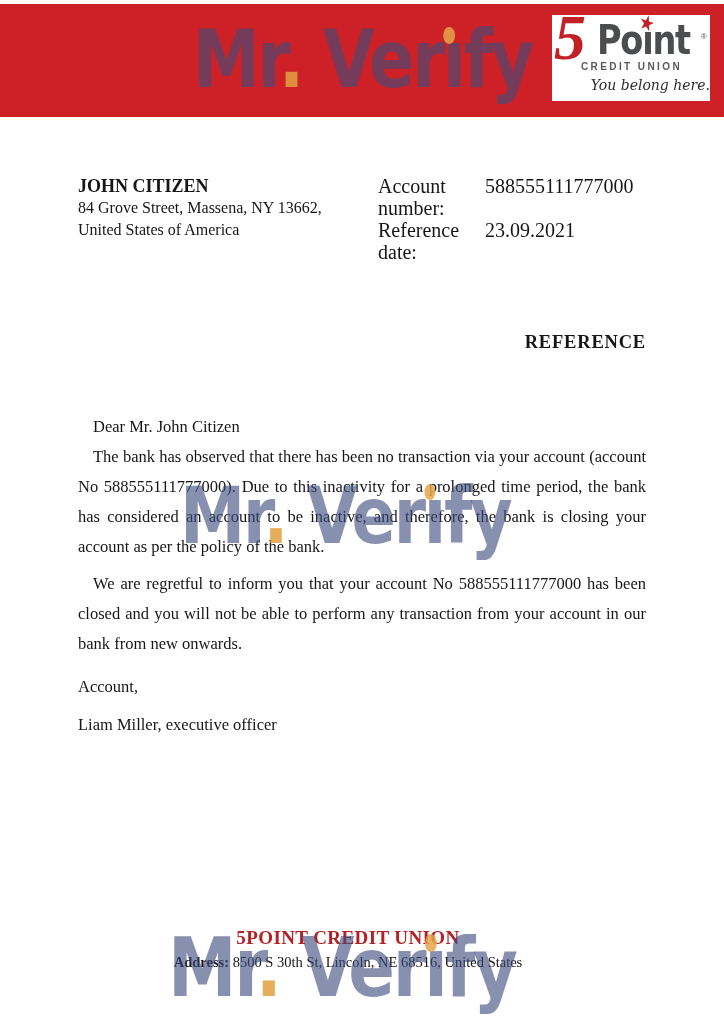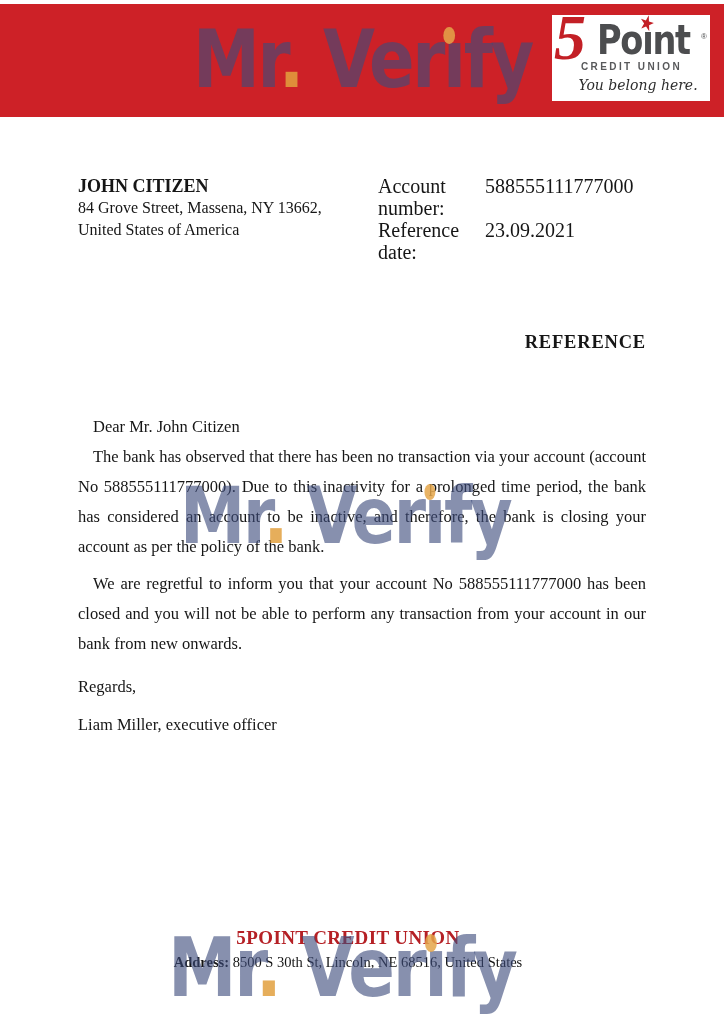--- a/index.html
+++ b/index.html
@@ -60,21 +60,21 @@
   .logo-reg {
     position:absolute; right:3px; top:17px;
     font-family:"Liberation Sans", sans-serif; font-size:8px; color:#4c4d4f;
   }
   .logo-cu {
     position:absolute; left:29px; top:46px;
     font-family:"Liberation Sans", sans-serif; font-weight:600;
     font-size:10px; letter-spacing:2.4px; color:#58595b; white-space:nowrap;
   }
   .logo-tagline {
-    position:absolute; left:14px; right:0; top:62px; text-align:center;
+    position:absolute; left:14px; right:0; top:62px; text-align:right;
     font-family:"DejaVu Serif", serif; font-style:italic;
     font-size:14px; color:#2d2d2d; white-space:nowrap;
   }
 
   
   .recipient { position:absolute; left:78px; top:175px; font-size:16px; line-height:22px; z-index:3; }
   .recipient-name { font-weight:bold; font-size:18px; }
   .meta { position:absolute; left:378px; top:175px; font-size:20px; line-height:22px; z-index:3; }
   .meta-row { display:flex; }
   .meta-label { width:107px; }
@@ -134,21 +134,21 @@
       <span>23.09.2021</span>
     </div>
   </div>
 
   <div class="title">REFERENCE</div>
 
   <div class="letter-body">
     <div class="salutation">Dear Mr. John Citizen</div>
     <p class="para para-1">The bank has observed that there has been no transaction via your account (account No 588555111777000). Due to this inactivity for a prolonged time period, the bank has considered an account to be inactive, and therefore, the bank is closing your account as per the policy of the bank.</p>
     <p class="para para-2">We are regretful to inform you that your account No 588555111777000 has been closed and you will not be able to perform any transaction from your account in our bank from new onwards.</p>
-    <div class="closing">Regards,</div>
+    <div class="closing">Account,</div>
     <div class="signature">Liam Miller, executive officer</div>
   </div>
 
   <div class="wm wm-middle"><span>Mr</span><span class="wm-dot">.</span><span> Ver</span><span class="wm-i"><span>ı</span><span class="wm-idot"></span></span><span>fy</span></div>
 
   <div class="footer">
     <div class="footer-org">5POINT CREDIT UNION</div>
     <div class="footer-line">
       <span class="footer-label">Address:</span><span> 8500 S 30th St, Lincoln, NE 68516, United States</span>
     </div>

